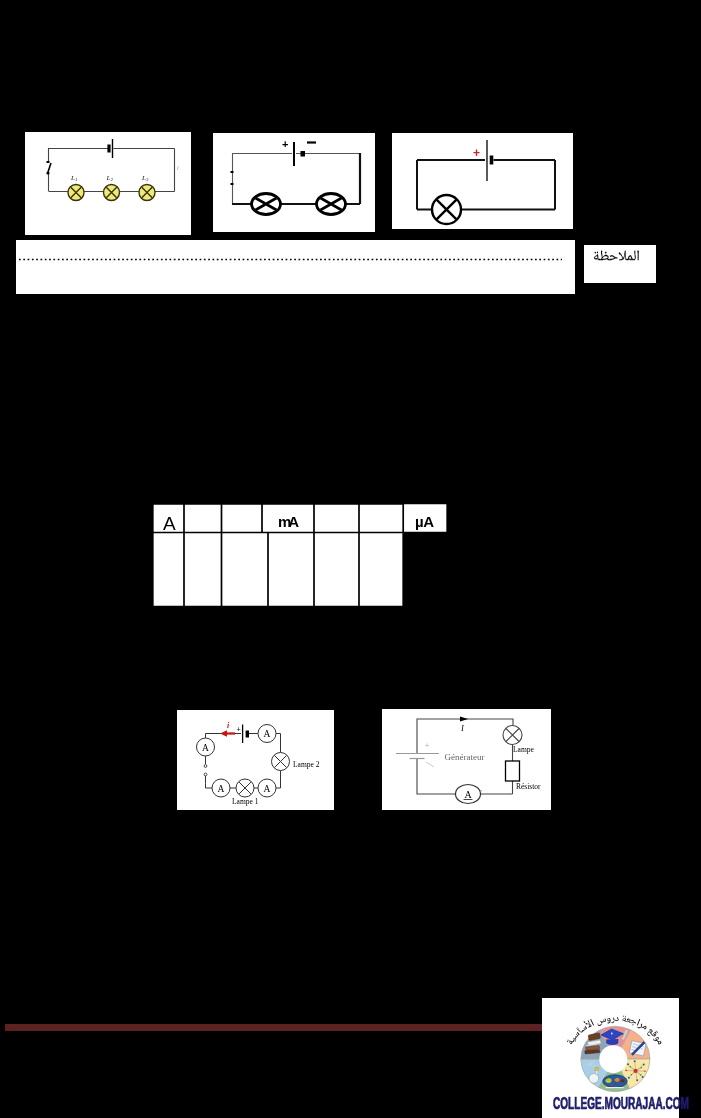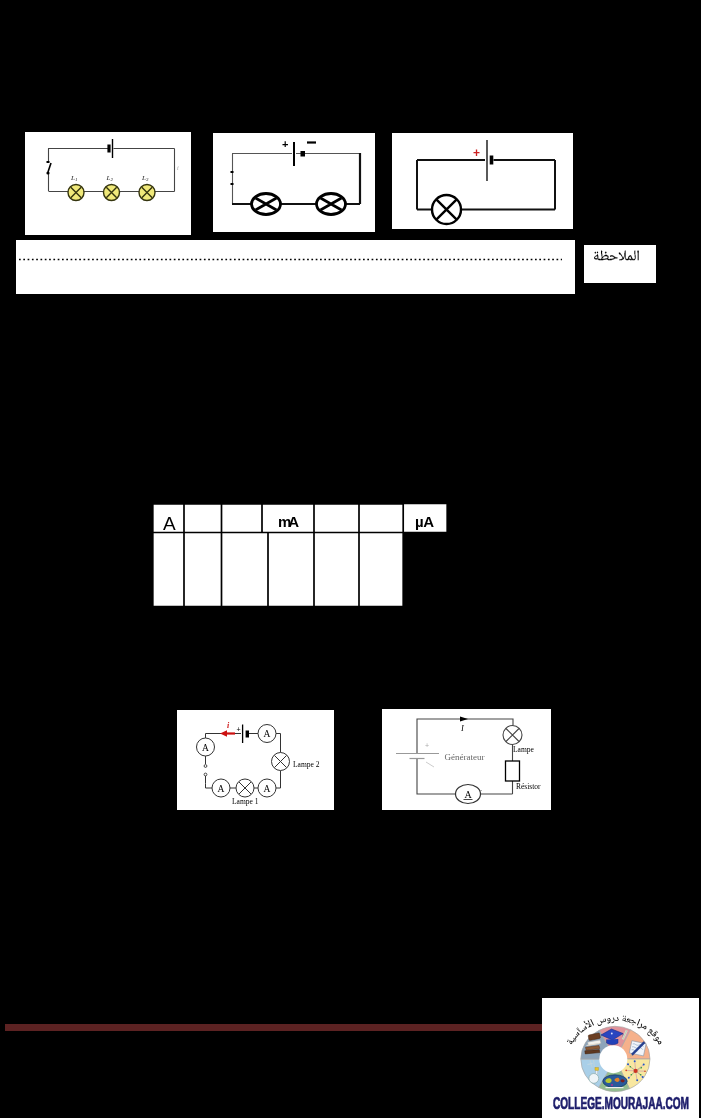--- a/index.html
+++ b/index.html
@@ -218,21 +218,21 @@
 
 <ellipse cx="86" cy="85" rx="12.5" ry="9.5" fill="#fff" stroke="#333" stroke-width="1.2"></ellipse>
 <text x="86" y="88.5" font-size="10" text-anchor="middle" font-family="Liberation Serif,serif">A</text>
 <path d="M81.5 90.5h9" stroke="#333" stroke-width="0.9"></path>
 <text x="98" y="83" font-size="7" fill="#777">-</text>
 </svg>
   </div>
 
 <div class="abs" style="left:5px;top:1024px;width:538px;height:6.5px;background:#5c2222"></div>
 
-<div class="abs" style="left:542px;top:998px;width:157px;height:120px;background:#fff">
+<div class="abs" style="left:542px;top:998px;width:137px;height:120px;background:#fff">
 <svg width="159" height="120" style="position:absolute;left:0;top:0">
 
 <path d="M73.4 61.0L57.16 32.30A34.6 32.5 0 0 1 88.57 31.79Z" fill="#e0939b" stroke="#a8a8a8" stroke-width="0.7"></path>
 <path d="M73.4 61.0L88.57 31.79A34.6 32.5 0 0 1 108.00 61.00Z" fill="#f6b18b" stroke="#a8a8a8" stroke-width="0.7"></path>
 <path d="M73.4 61.0L108.00 61.00A34.6 32.5 0 0 1 87.47 90.69Z" fill="#f8e7a0" stroke="#a8a8a8" stroke-width="0.7"></path>
 <path d="M73.4 61.0L87.47 90.69A34.6 32.5 0 0 1 56.63 89.43Z" fill="#92bd8f" stroke="#a8a8a8" stroke-width="0.7"></path>
 <path d="M73.4 61.0L56.63 89.43A34.6 32.5 0 0 1 38.80 61.00Z" fill="#a9cfe8" stroke="#a8a8a8" stroke-width="0.7"></path>
 <path d="M73.4 61.0L38.80 61.00A34.6 32.5 0 0 1 57.16 32.30Z" fill="#8da4ba" stroke="#a8a8a8" stroke-width="0.7"></path>
 
 <circle cx="71.3" cy="61.2" r="14" fill="#fff"></circle>

